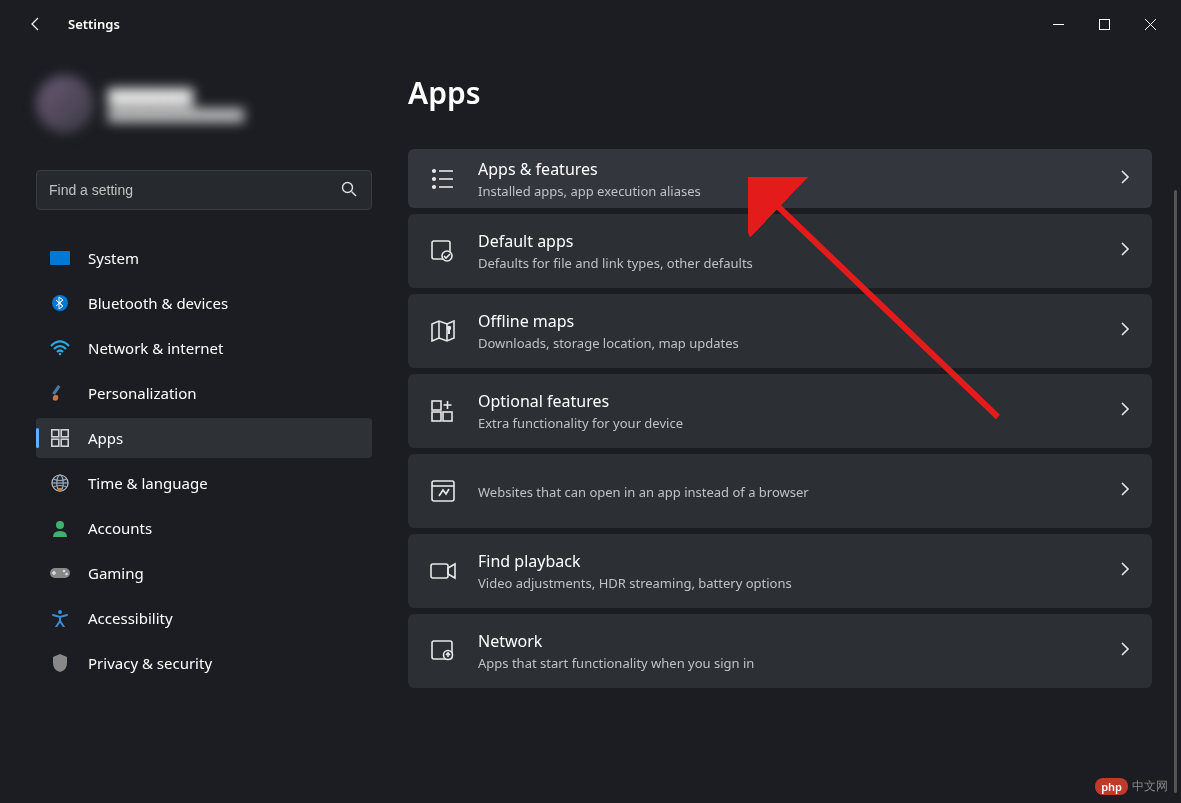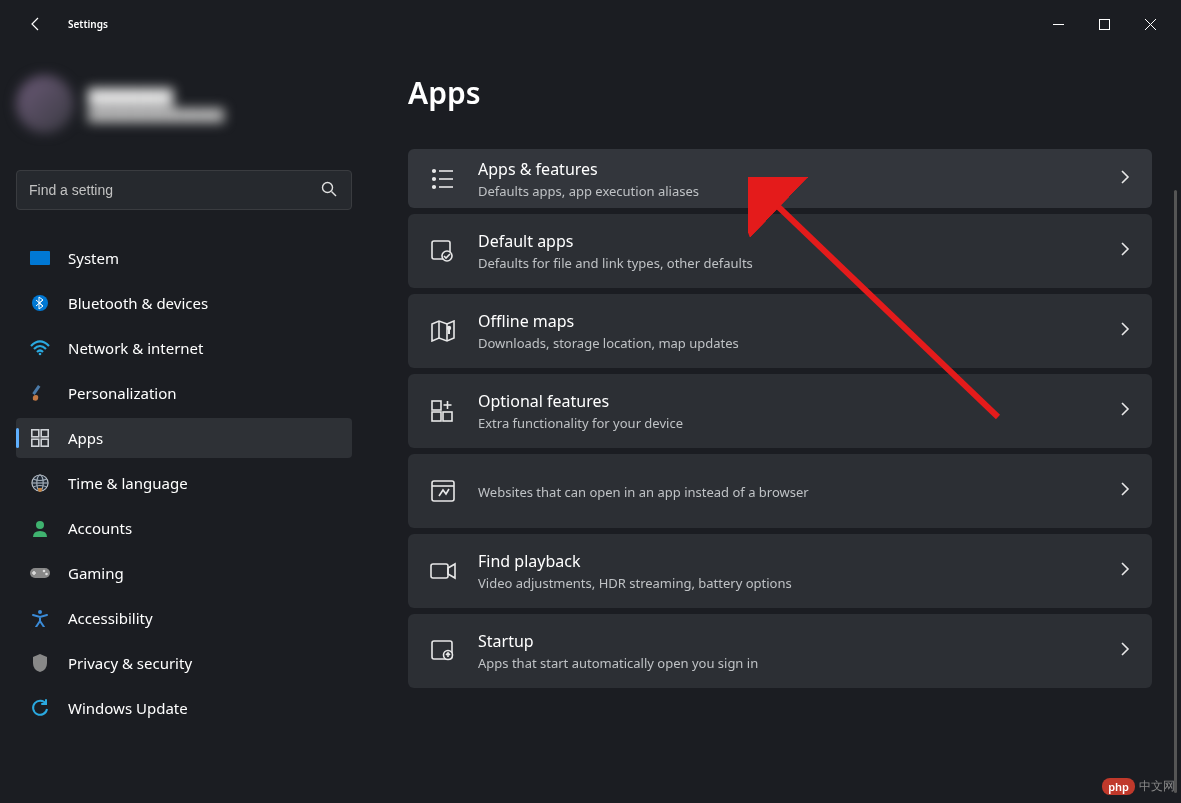--- a/index.html
+++ b/index.html
@@ -16,40 +16,40 @@
     align-items: center;
     padding: 0 8px;
   }
   .back-btn {
     width: 40px; height: 40px;
     display: flex; align-items: center; justify-content: center;
     color: #ffffff;
     margin-left: 8px;
   }
   .app-title {
-    font-size: 10px;
+    font-size: 13px;
     margin-left: 12px;
     font-weight: 600;
   }
   .window-controls {
     margin-left: auto;
     display: flex;
   }
   .win-ctrl {
     width: 46px; height: 32px;
     display: flex; align-items: center; justify-content: center;
     color: #ffffff;
   }
   .content {
     display: flex;
     height: calc(803px - 48px);
   }
   .sidebar {
     width: 356px;
-    padding: 8px 0 0 16px;
+    padding: 8px 0 0 36px;
   }
   .profile-area {
     height: 96px;
     width: 320px;
     display: flex;
     align-items: center;
     gap: 14px;
     filter: blur(6px);
   }
   .avatar {
@@ -154,21 +154,21 @@
     position: absolute;
     right: 4px;
     top: 142px;
     bottom: 10px;
     width: 3px;
     background: #555;
     border-radius: 2px;
   }
   .watermark {
     position: absolute;
-    right: 6px;
+    right: 13px;
     bottom: 8px;
     font-size: 12px;
     color: #888;
     display:flex;
     align-items:center;
     gap:4px;
   }
   .watermark .wm-badge {
     background:#c0392b;
     color:#fff;
@@ -319,29 +319,20 @@
           <span>Accessibility</span>
         </div>
         <div class="nav-item">
           <span class="nav-icon">
             <svg width="16" height="18" viewBox="0 0 16 18">
               <path d="M8 0 L15 3 L15 9 Q15 16 8 18 Q1 16 1 9 L1 3 Z" fill="#888"></path>
             </svg>
           </span>
           <span>Privacy &amp; security</span>
         </div>
-        <div class="nav-item">
-          <span class="nav-icon">
-            <svg width="18" height="18" viewBox="0 0 18 18" fill="none" stroke="#2aa9e0" stroke-width="2">
-              <path d="M15 5 A7 7 0 1 0 16 10"></path>
-              <polyline points="15,1 15,5 11,5" stroke-linecap="round"></polyline>
-            </svg>
-          </span>
-          <span>Windows Update</span>
-        </div>
       </div>
   </div>
 
   <div class="main">
     <div class="page-title">Apps</div>
     <div class="cards" id="cards">
       <svg class="arrow-annotation" width="300" height="280" viewBox="0 0 300 280">
         <defs>
           <marker id="ahead" markerWidth="14" markerHeight="14" refX="3" refY="7" orient="auto">
             <polygon points="0,0 14,7 0,14" fill="#e41b1b"></polygon>
@@ -355,21 +346,21 @@
               <circle cx="3" cy="3" r="1.3" fill="currentColor"></circle>
               <line x1="8" y1="3" x2="22" y2="3"></line>
               <circle cx="3" cy="11" r="1.3" fill="currentColor"></circle>
               <line x1="8" y1="11" x2="22" y2="11"></line>
               <circle cx="3" cy="19" r="1.3" fill="currentColor"></circle>
               <line x1="8" y1="19" x2="22" y2="19"></line>
             </svg>
           </span>
           <div class="card-text">
             <div class="card-title">Apps &amp; features</div>
-            <div class="card-sub">Defaults apps, app execution aliases</div>
+            <div class="card-sub">Installed apps, app execution aliases</div>
           </div>
           <span class="chevron"><svg width="10" height="16" viewBox="0 0 10 16" fill="none" stroke="currentColor" stroke-width="1.6">
               <path d="M2 2 L8 8 L2 14"></path>
             </svg></span>
         </div>
         <div class="card">
           <span class="card-icon">
             <svg width="24" height="22" viewBox="0 0 24 22" fill="none" stroke="currentColor" stroke-width="1.6">
               <rect x="1" y="1" width="18" height="18" rx="2"></rect>
               <circle cx="16" cy="16" r="5" fill="#2c2f34"></circle>
@@ -452,22 +443,22 @@
         </div>
         <div class="card">
           <span class="card-icon">
             <svg width="24" height="22" viewBox="0 0 24 22" fill="none" stroke="currentColor" stroke-width="1.6">
               <rect x="1" y="1" width="20" height="18" rx="2"></rect>
               <circle cx="17" cy="15" r="4.5" fill="#2c2f34"></circle>
               <path d="M17 13 L17 17 M15 15 L17 13 L19 15"></path>
             </svg>
           </span>
           <div class="card-text">
-            <div class="card-title">Startup</div>
-            <div class="card-sub">Apps that start automatically open you sign in</div>
+            <div class="card-title">Network</div>
+            <div class="card-sub">Apps that start functionality when you sign in</div>
           </div>
           <span class="chevron"><svg width="10" height="16" viewBox="0 0 10 16" fill="none" stroke="currentColor" stroke-width="1.6">
               <path d="M2 2 L8 8 L2 14"></path>
             </svg></span>
         </div>
       </div>
     <div class="scrollbar"></div>
     <div class="watermark">
       <span class="wm-badge">php</span>
       <span>中文网</span>

